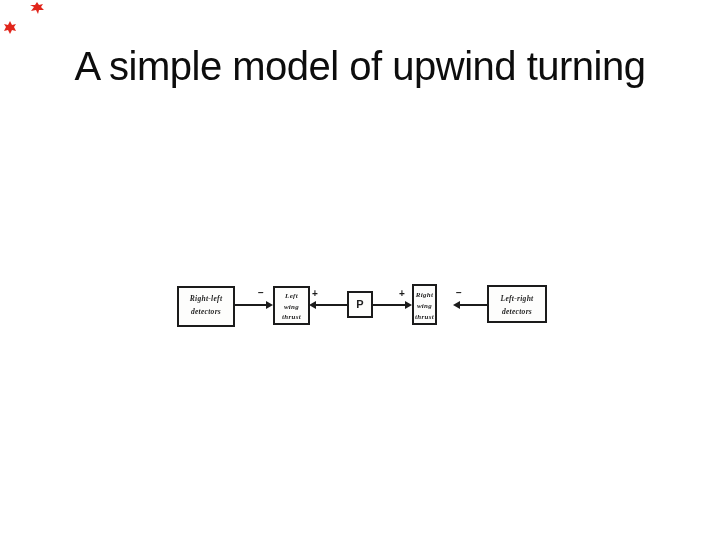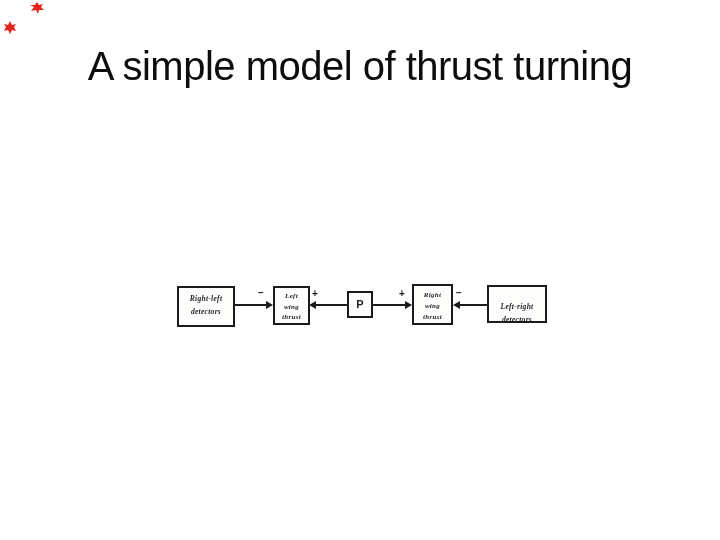--- a/index.html
+++ b/index.html
@@ -46,22 +46,22 @@
     font-style: italic;
     font-weight: bold;
     text-align: center;
     letter-spacing: 0.3px;
   }
   .box .bl { display: block; }
 
   .box-rl { left: 177px; top: 286px; width: 58px; height: 41px; font-size: 7.5px; padding-top: 4px; line-height: 13px; }
   .box-lw { left: 273px; top: 286px; width: 37px; height: 39px; font-size: 7px;   padding-top: 3px; line-height: 10.5px; }
   .box-p  { left: 347px; top: 291px; width: 26px; height: 27px; font-style: normal; font-family: "Liberation Sans", sans-serif; font-size: 11px; line-height: 23px; }
-  .box-rw { left: 412px; top: 284px; width: 41px; height: 41px; font-size: 7px;   padding-top: 4px; line-height: 11px; }
-  .box-lr { left: 487px; top: 285px; width: 60px; height: 38px; font-size: 7.5px; padding-top: 13px; line-height: 13px; }
+  .box-rw { left: 412px; top: 284px; width: 25px; height: 41px; font-size: 7px;   padding-top: 4px; line-height: 11px; }
+  .box-lr { left: 487px; top: 285px; width: 60px; height: 38px; font-size: 7.5px; padding-top: 5px; line-height: 13px; }
 
   .hline {
     position: absolute;
     top: 304px;
     height: 2px;
     background: #1b1b1b;
   }
   .lineA { left: 235px; width: 33px; }
   .lineB { left: 313px; width: 34px; }
   .lineC { left: 373px; width: 33px; }
@@ -99,21 +99,21 @@
 
 <div class="slide">
 
   <svg class="corner-mark mark1" width="14" height="12" viewBox="0 0 14 12" aria-hidden="true">
     <path d="M7 0 L9 3 L13 2 L11 5 L14 8 L9 8 L8 12 L6 8 L1 9 L4 5 L0 3 L5 3 Z"></path>
   </svg>
   <svg class="corner-mark mark2" width="12" height="13" viewBox="0 0 12 13" aria-hidden="true">
     <path d="M6 0 L8 4 L12 3 L10 6 L12 10 L8 9 L6 13 L4 9 L0 10 L2 6 L0 3 L4 4 Z"></path>
   </svg>
 
-  <h1 class="title">A simple model of thrust turning</h1>
+  <h1 class="title">A simple model of upwind turning</h1>
 
   <div class="diagram">
 
     <div class="box box-rl">
       <span class="bl">Right-left</span>
       <span class="bl">detectors</span>
     </div>
 
     <div class="hline lineA"></div>
     <div class="arrowhead right headA"></div>

